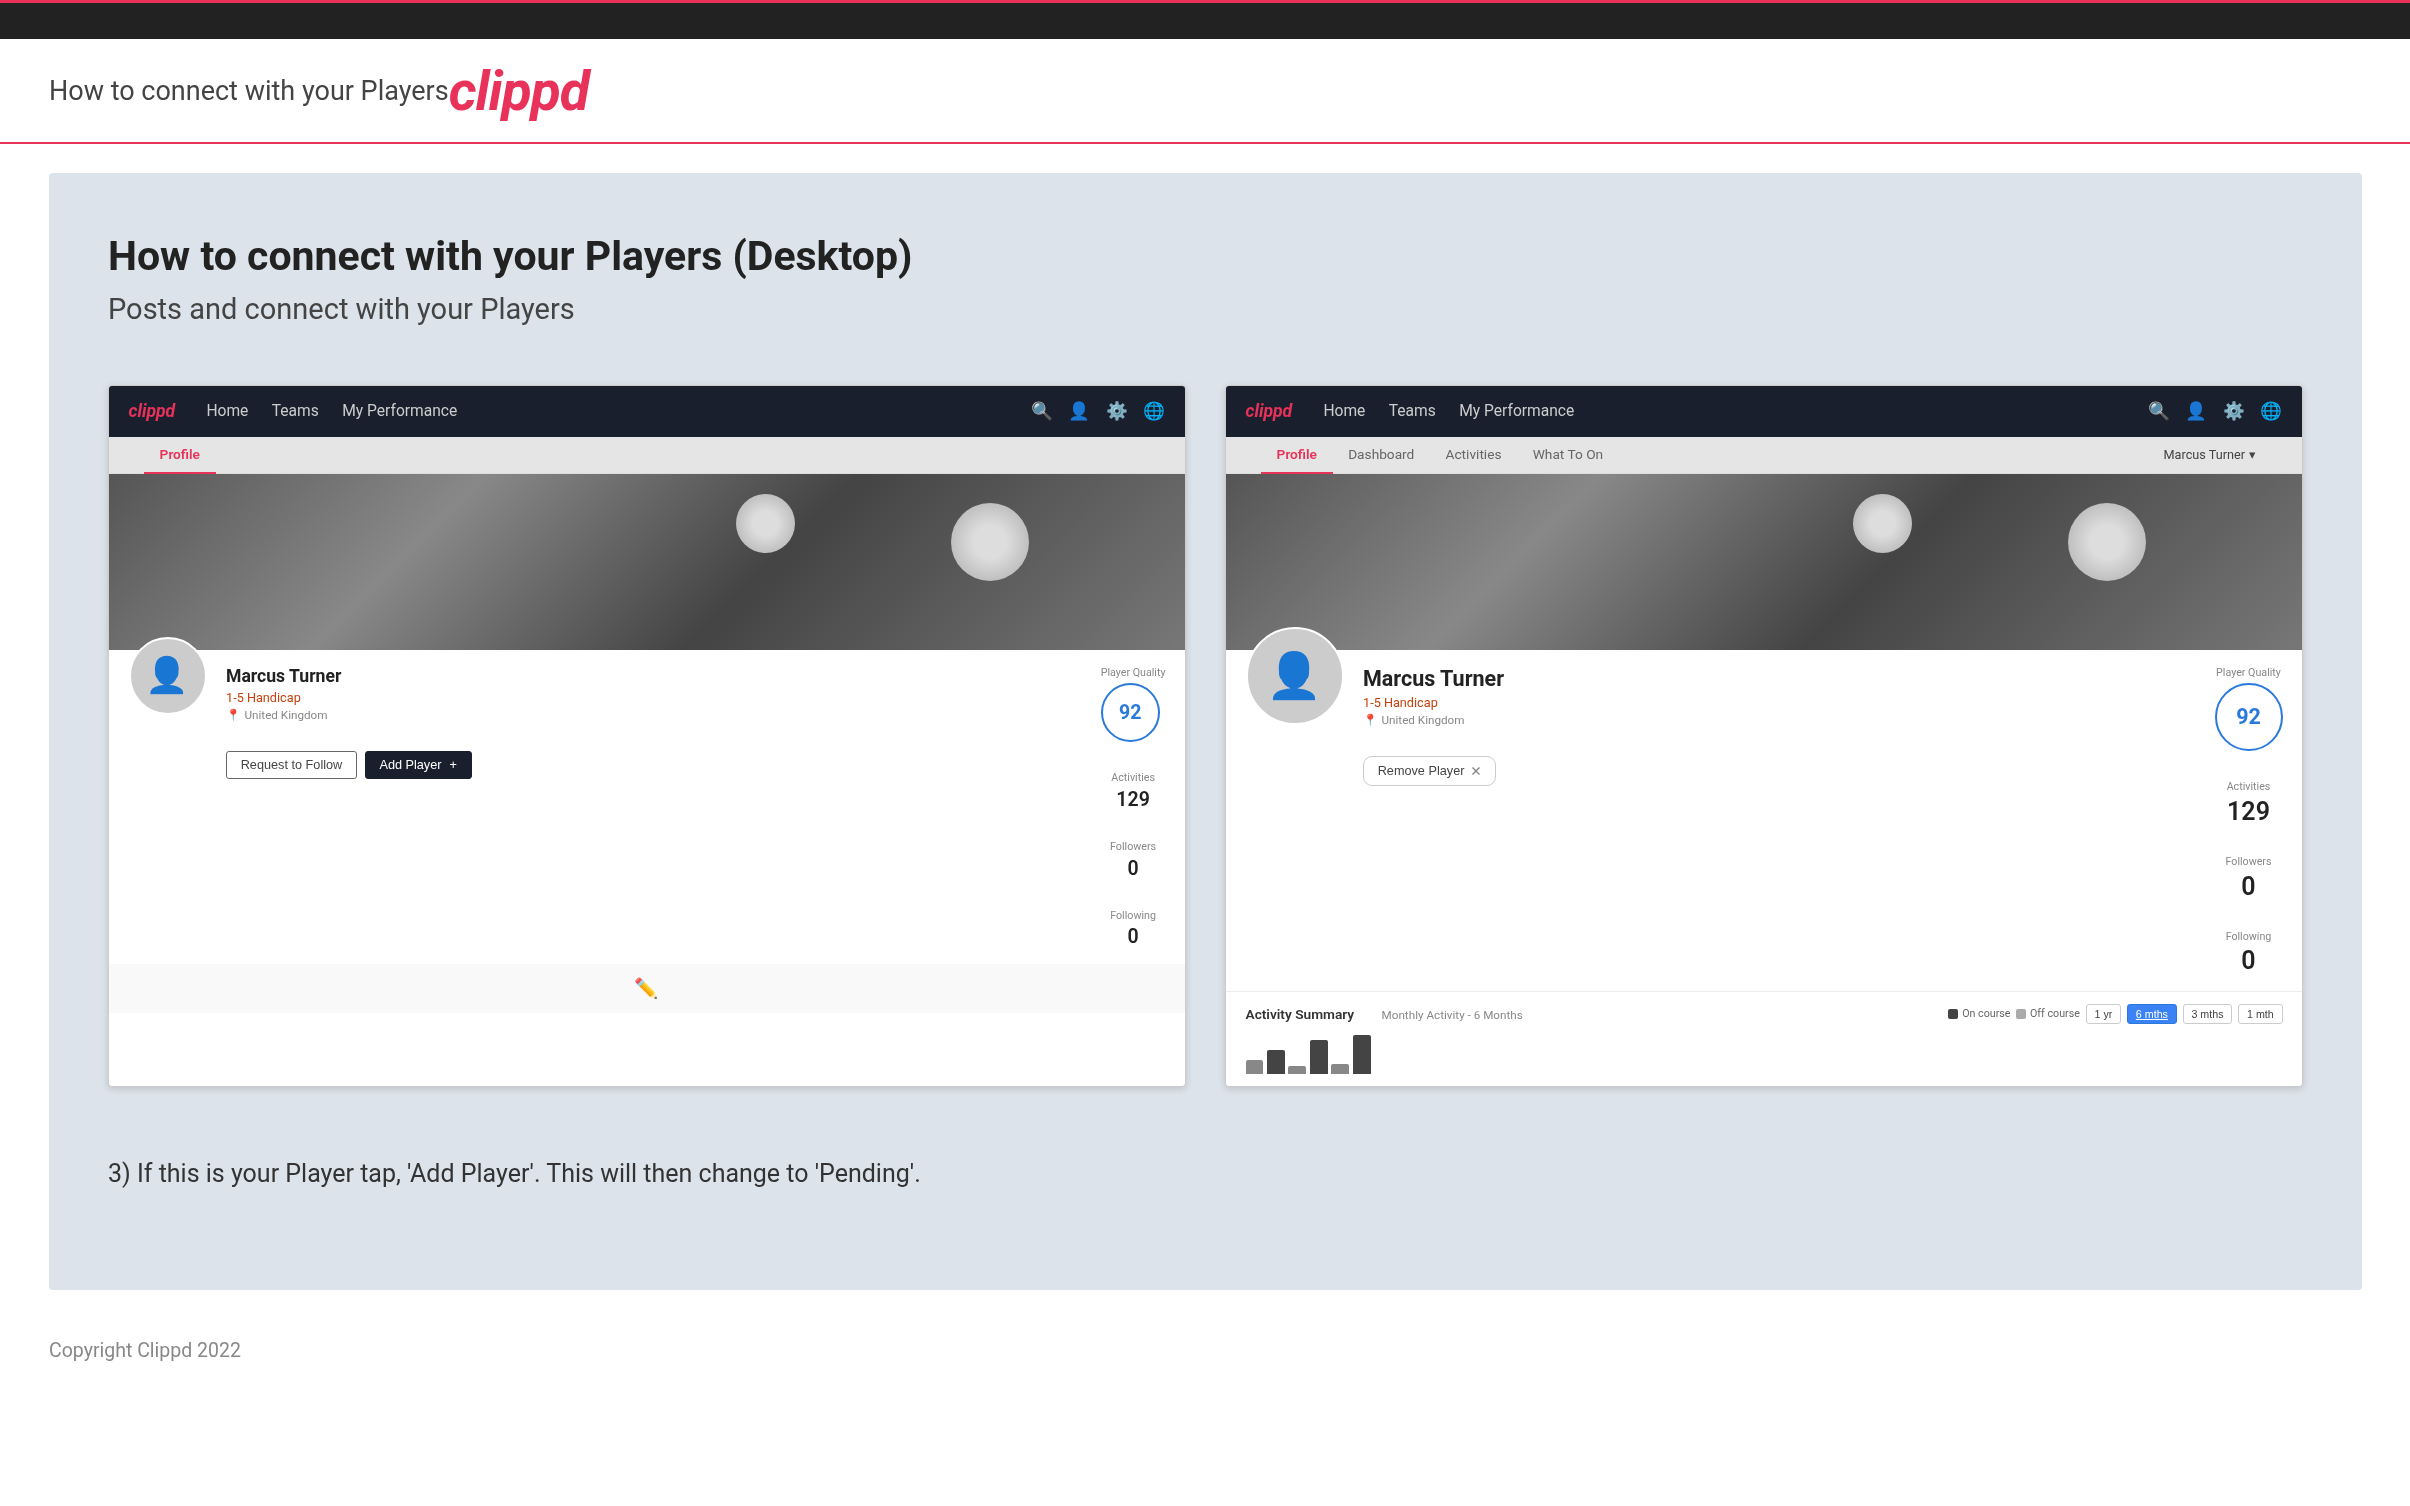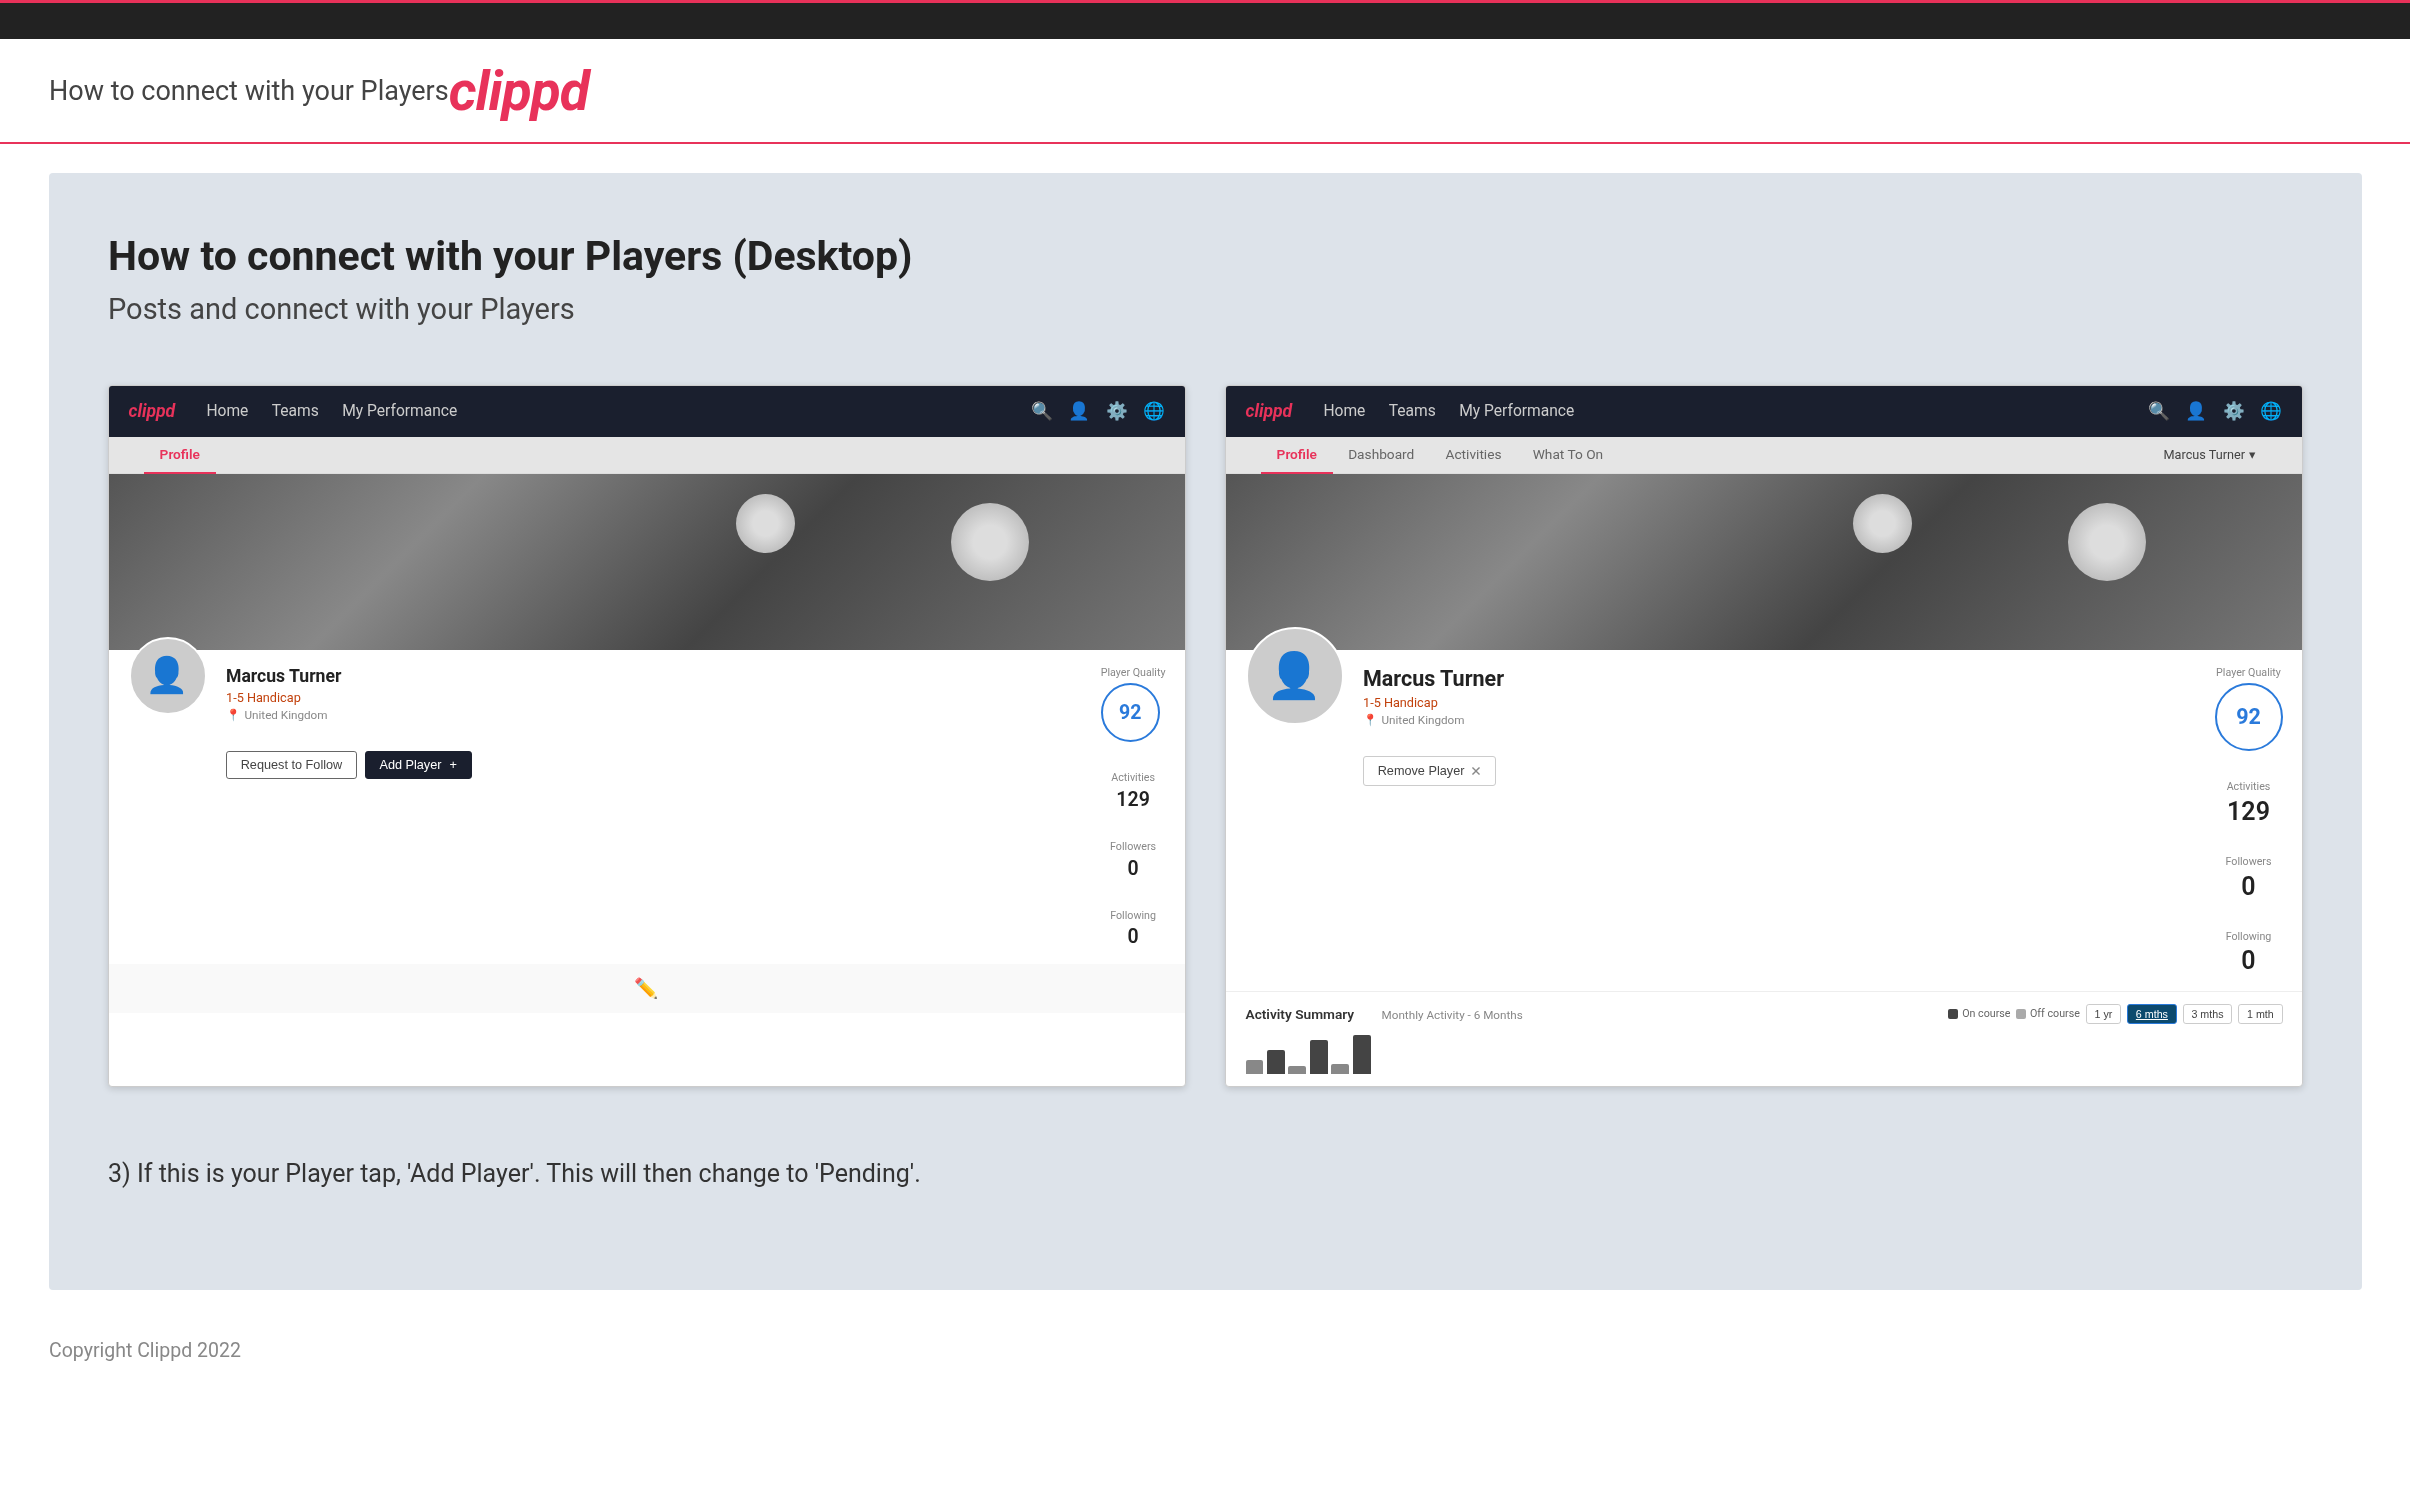--- a/index.html
+++ b/index.html
@@ -260,21 +260,21 @@
       display: flex;
       align-items: center;
       gap: 8px;
     }
     .btn-remove {
       background: #fff;
       border: 1px solid #ccc;
       color: #444;
       padding: 5.9px 13.7px;
       font-size: 12.7px;
-      border-radius: 3px;
+      border-radius: 9px;
       cursor: pointer;
       display: flex;
       align-items: center;
       gap: 5.9px;
     }
     .btn-remove-x {
       color: #888;
       font-size: 13.7px;
     }
 
@@ -320,21 +320,21 @@
     .filter-btn {
       padding: 2.9px 7.8px;
       font-size: 10.7px;
       border: 1px solid #ccc;
       background: #fff;
       border-radius: 2.9px;
       color: #444;
       cursor: pointer;
     }
     .filter-btn.active {
-      background: #0c4a6e;
+      background: #3b82f6;
       border-color: #2a7adb;
       color: #fff;
       text-decoration: underline;
     }
 
     
     .mini-chart {
       display: flex;
       align-items: flex-end;
       gap: 3.9px;

